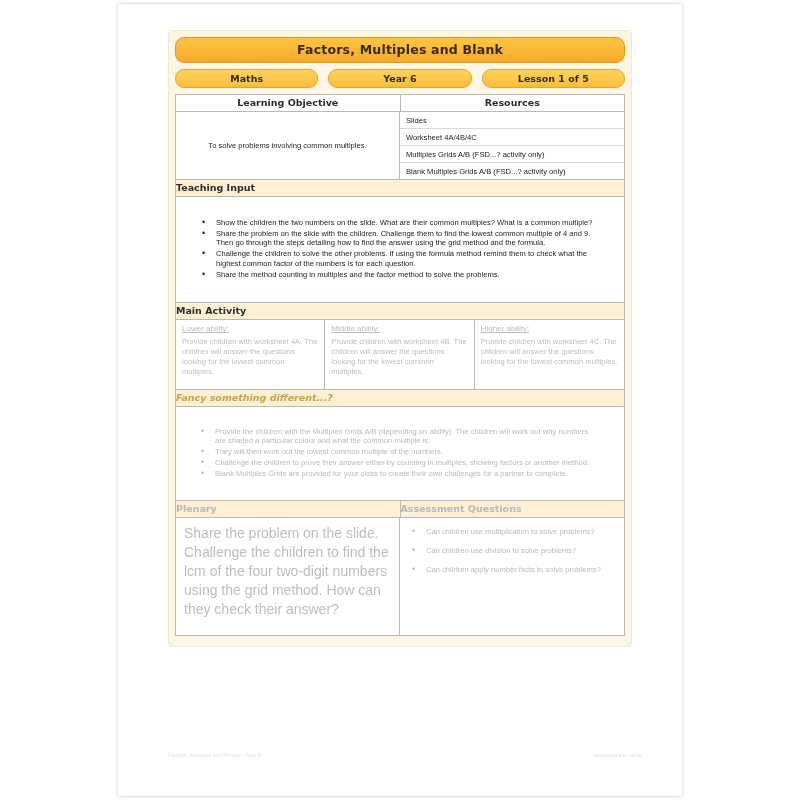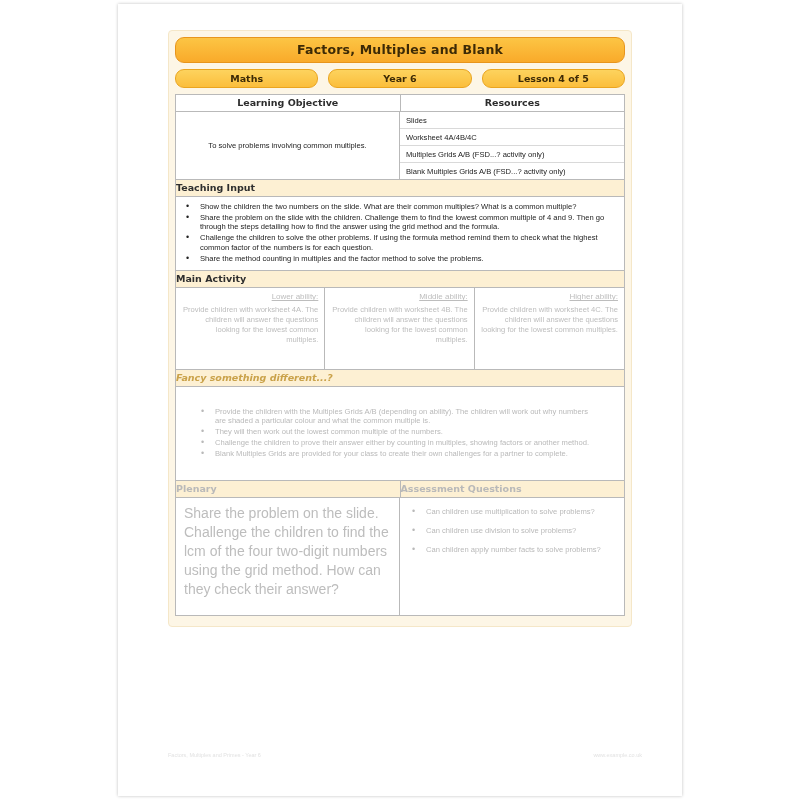--- a/index.html
+++ b/index.html
@@ -137,24 +137,23 @@
     top: -1px;
     font-size: 9px;
     color: #222;
   }
   .faded li, .faded li:before { color: #b9b9b9; }
   .faded { color: #b9b9b9; }
   .ability-row { display: flex; }
   .ability {
     width: 33.333%;
     box-sizing: border-box;
-    padding: 4px 6px 24px 6px;
+    padding: 4px 6px 12px 6px;
     border-bottom: 1px solid #b9b9b9;
     min-height: 60px;
-    text-align: right;
   }
   .ability-title {
     font-size: 8px;
     color: #bdbdbd;
     text-decoration: underline;
     margin-bottom: 4px;
   }
   .ability-text {
     font-size: 7.6px;
     line-height: 1.3;
@@ -183,42 +182,42 @@
 <body>
 
 <div class="page">
   <div class="sheet">
 
     <div class="title-bar">Factors, Multiples and Blank</div>
 
     <div class="meta-row">
       <div class="pill">Maths</div>
       <div class="pill">Year 6</div>
-      <div class="pill">Lesson 4 of 5</div>
+      <div class="pill">Lesson 1 of 5</div>
     </div>
 
     <div class="tbl">
 
       <div class="row">
         <div class="hdr col-half bdr-r">Learning Objective</div>
         <div class="hdr col-half">Resources</div>
       </div>
 
       <div class="row">
         <div class="cell col-half bdr-r lo-cell">To solve problems involving common multiples.</div>
         <div class="cell col-half res-list" style="padding:0;">
           <div class="res-item">Slides</div>
           <div class="res-item">Worksheet 4A/4B/4C</div>
           <div class="res-item">Multiples Grids A/B (FSD...? activity only)</div>
           <div class="res-item last">Blank Multiples Grids A/B (FSD...? activity only)</div>
         </div>
       </div>
 
       <div class="band">Teaching Input</div>
-      <div class="cell" style="width:100%;padding:0;">
+      <div class="cell" style="width:100%;padding:16px;">
         <ul class="bullets">
           <li>Show the children the two numbers on the slide. What are their common multiples? What is a common multiple?</li>
           <li>Share the problem on the slide with the children. Challenge them to find the lowest common multiple of 4 and 9. Then go through the steps detailing how to find the answer using the grid method and the formula.</li>
           <li>Challenge the children to solve the other problems. If using the formula method remind them to check what the highest common factor of the numbers is for each question.</li>
           <li>Share the method counting in multiples and the factor method to solve the problems.</li>
         </ul>
       </div>
 
       <div class="band">Main Activity</div>
       <div class="ability-row">

